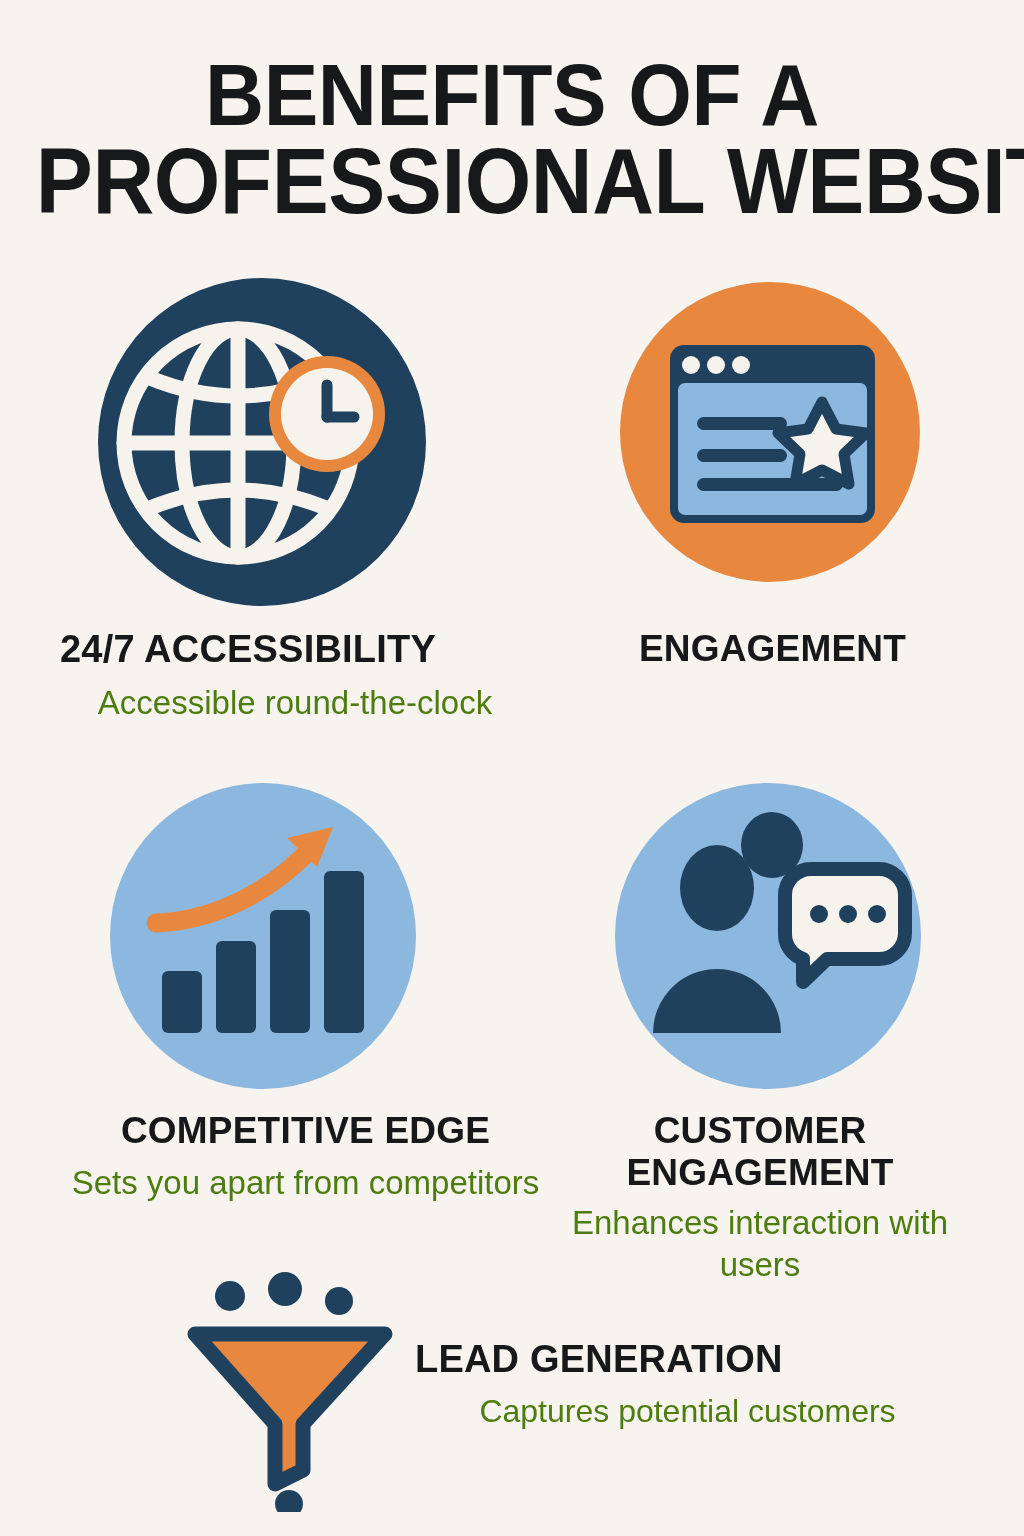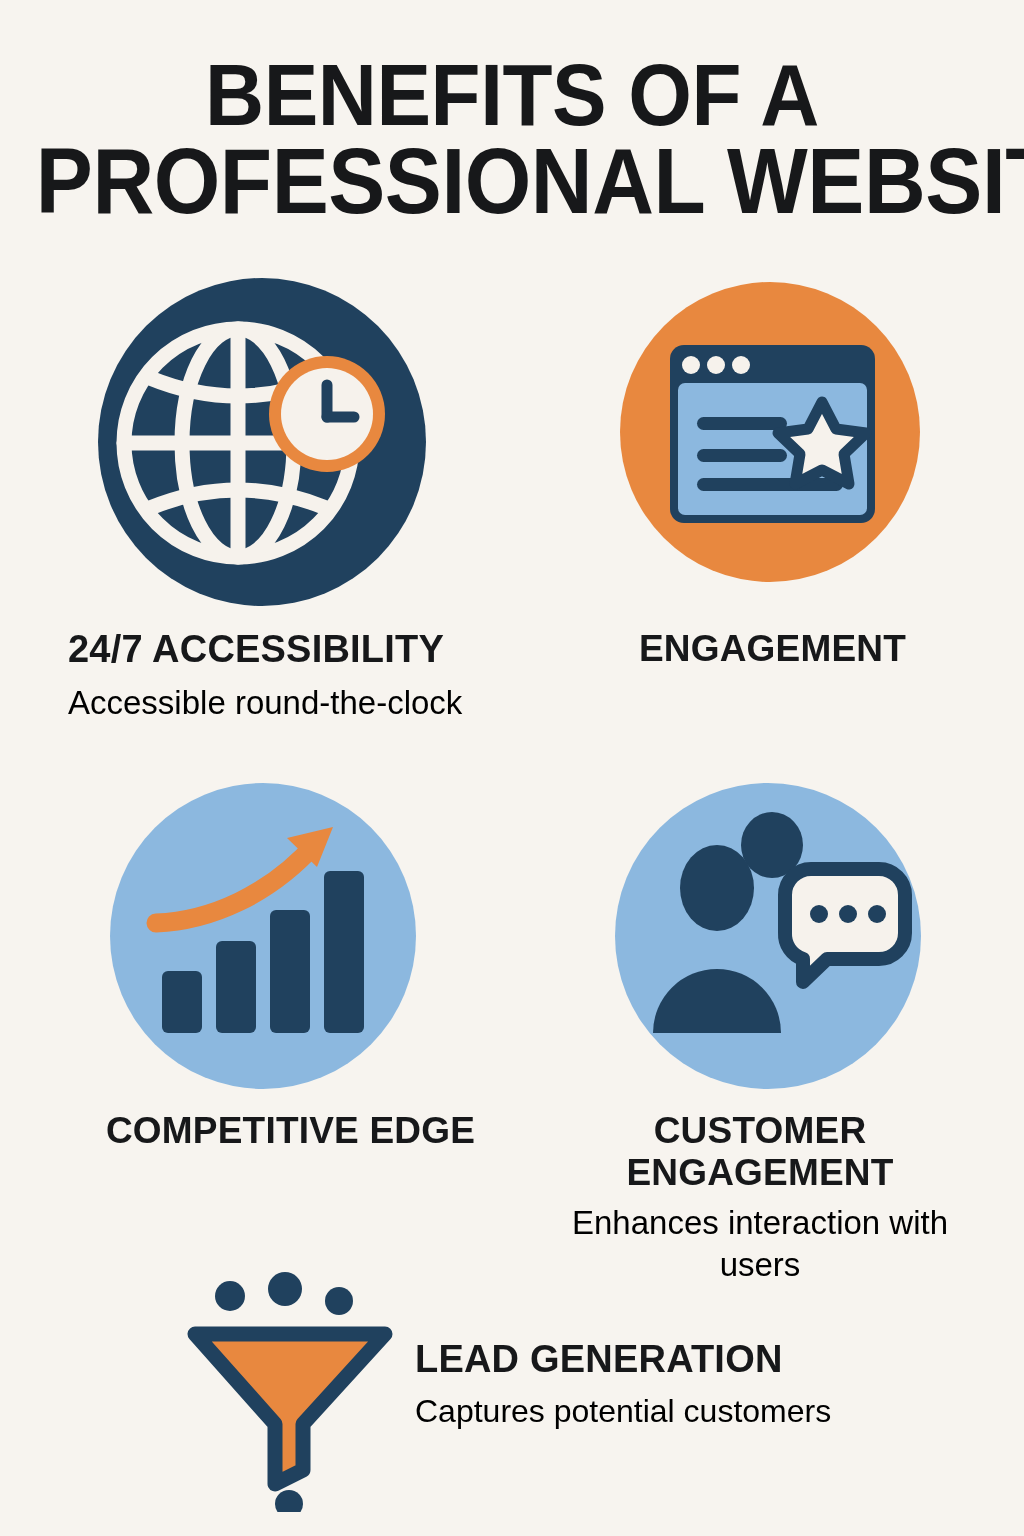--- a/index.html
+++ b/index.html
@@ -48,31 +48,32 @@
     font-weight:900;
     font-size:37px;
     line-height:42px;
     letter-spacing:0.2px;
     color:#17181A;
   }
   .sub {
     font-weight:400;
     font-size:33px;
     line-height:42px;
-    color:#000000;
-  }
-
-  #txt-access { position:absolute; left:60px;  top:628px; width:470px; text-align:left;margin-left:8px; }
+    color:#4d7c0f;
+    text-align:center;
+  }
+
+  #txt-access { position:absolute; left:60px;  top:628px; width:470px; text-align:left; }
   #txt-access .head { font-size:38px; }
   #txt-access .sub  { margin-top:12px; }
 
   #txt-cred   { position:absolute; left:600px; top:628px; width:345px; text-align:center; }
   #txt-cred .sub { margin-top:12px; }
 
-  #txt-edge   { position:absolute; left:48px;  top:1110px; width:485px; text-align:center; }
+  #txt-edge   { position:absolute; left:63px;  top:1110px; width:485px; text-align:center; }
   #txt-edge .sub { margin-top:10px; }
 
   #txt-engage { position:absolute; left:545px; top:1110px; width:430px; text-align:center; }
   #txt-engage .sub { margin-top:8px; }
 
   #txt-lead   { position:absolute; left:415px; top:1338px; width:545px; text-align:left; }
   #txt-lead .head { font-size:38px; }
   #txt-lead .sub  { margin-top:10px; font-size:32px; }
 
   
@@ -181,20 +182,21 @@
     <div class="head">24/7 ACCESSIBILITY</div>
     <div class="sub">Accessible round-the-clock</div>
   </div>
 
   <div id="txt-cred">
     <div class="head">ENGAGEMENT</div>
   </div>
 
   <div id="txt-edge">
     <div class="head">COMPETITIVE EDGE</div>
+    <div class="sub">Sets you apart from competitors</div>
   </div>
 
   <div id="txt-lead">
     <div class="head">LEAD GENERATION</div>
     <div class="sub">Captures potential customers</div>
   </div>
 
   <div id="txt-engage">
     <div class="head">CUSTOMER ENGAGEMENT</div>
     <div class="sub">Enhances interaction with users</div>

